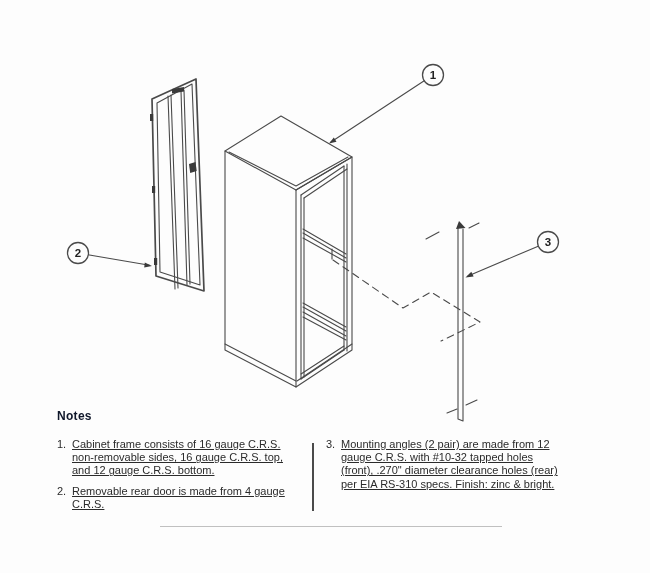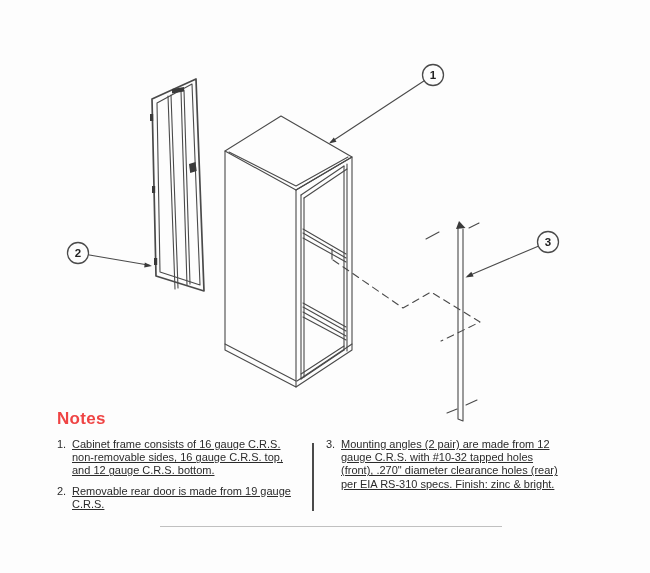--- a/index.html
+++ b/index.html
@@ -12,21 +12,21 @@
   }
   .diagram-svg{position:absolute;left:0;top:0;}
   .line{fill:none;stroke:#4a4a4a;stroke-width:1.1;stroke-linecap:round;stroke-linejoin:round;}
   .heavy{stroke-width:1.7;}
   .dashed{stroke-dasharray:7,5;}
   .dark{fill:#3a3a3a;stroke:none;}
   .callout-circle{fill:#fdfdfd;stroke:#4a4a4a;stroke-width:1.3;}
   .callout-num{font-family:"Liberation Sans",sans-serif;font-size:11.5px;font-weight:700;fill:#222;text-anchor:middle;}
   .notes-heading{
     position:absolute;left:57px;top:409px;
-    font-size:17px;font-weight:700;color:#ef4444;letter-spacing:.3px;
+    font-size:12px;font-weight:700;color:#0f172a;letter-spacing:.3px;
   }
   .notes-col{
     position:absolute;top:438px;width:238px;
     font-size:11px;line-height:13.2px;color:#2b2b2b;
   }
   .col1{left:57px;}
   .col2{left:326px;}
   .note-item{display:flex;margin-bottom:7px;}
   .note-num{flex:none;width:15px;}
   .note-text{flex:1;text-decoration:underline;}
@@ -109,21 +109,21 @@
 
   <div class="notes-heading">Notes</div>
 
   <div class="notes-col col1">
     <div class="note-item">
       <span class="note-num">1.</span>
       <span class="note-text">Cabinet frame consists of 16 gauge C.R.S. non-removable sides, 16 gauge C.R.S. top, and 12 gauge C.R.S. bottom.</span>
     </div>
     <div class="note-item">
       <span class="note-num">2.</span>
-      <span class="note-text">Removable rear door is made from 19 gauge C.R.S.</span>
+      <span class="note-text">Removable rear door is made from 4 gauge C.R.S.</span>
     </div>
   </div>
 
   <div class="notes-divider"></div>
 
   <div class="notes-col col2">
     <div class="note-item">
       <span class="note-num">3.</span>
       <span class="note-text">Mounting angles (2 pair) are made from 12 gauge C.R.S. with #10-32 tapped holes (front), .270" diameter clearance holes (rear) per EIA RS-310 specs.  Finish: zinc &amp; bright.</span>
     </div>

